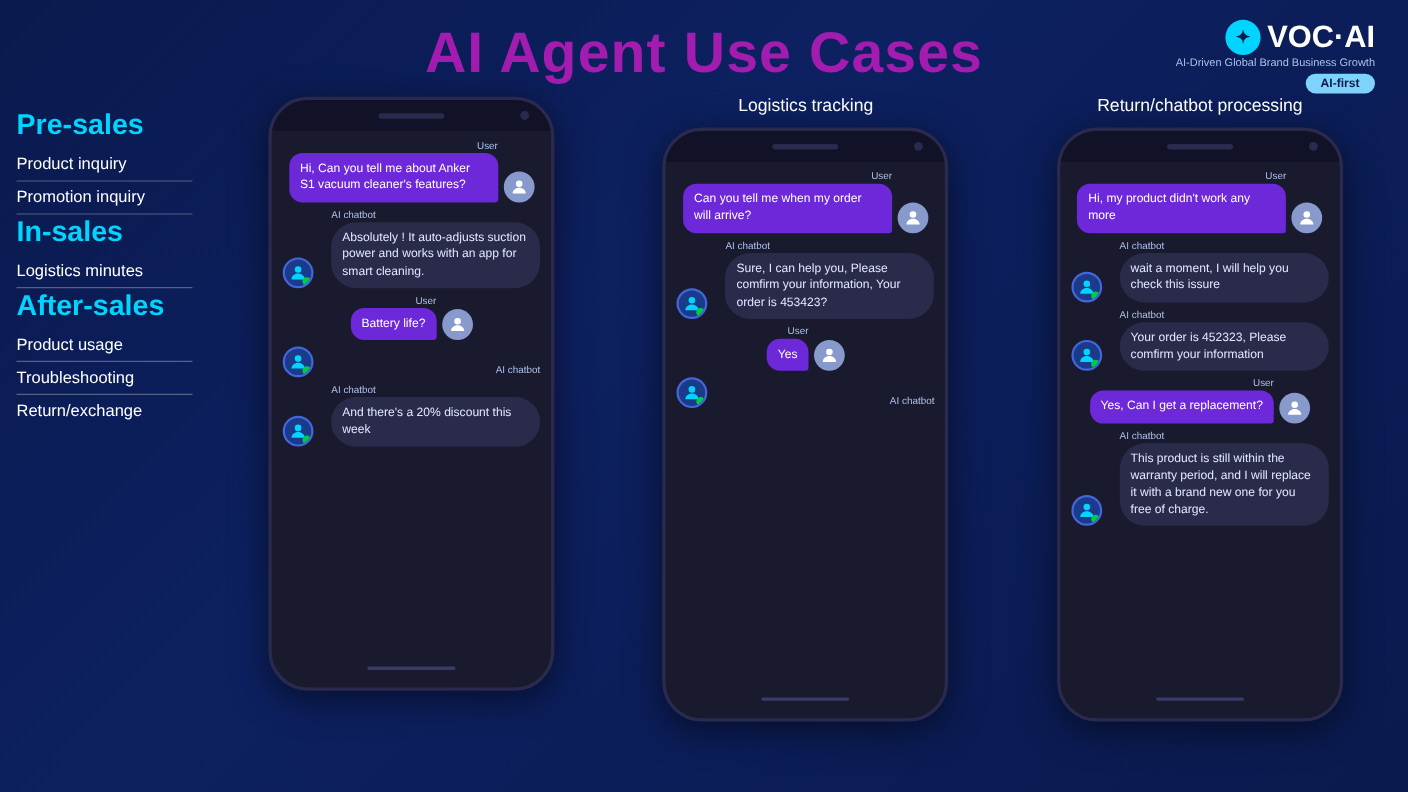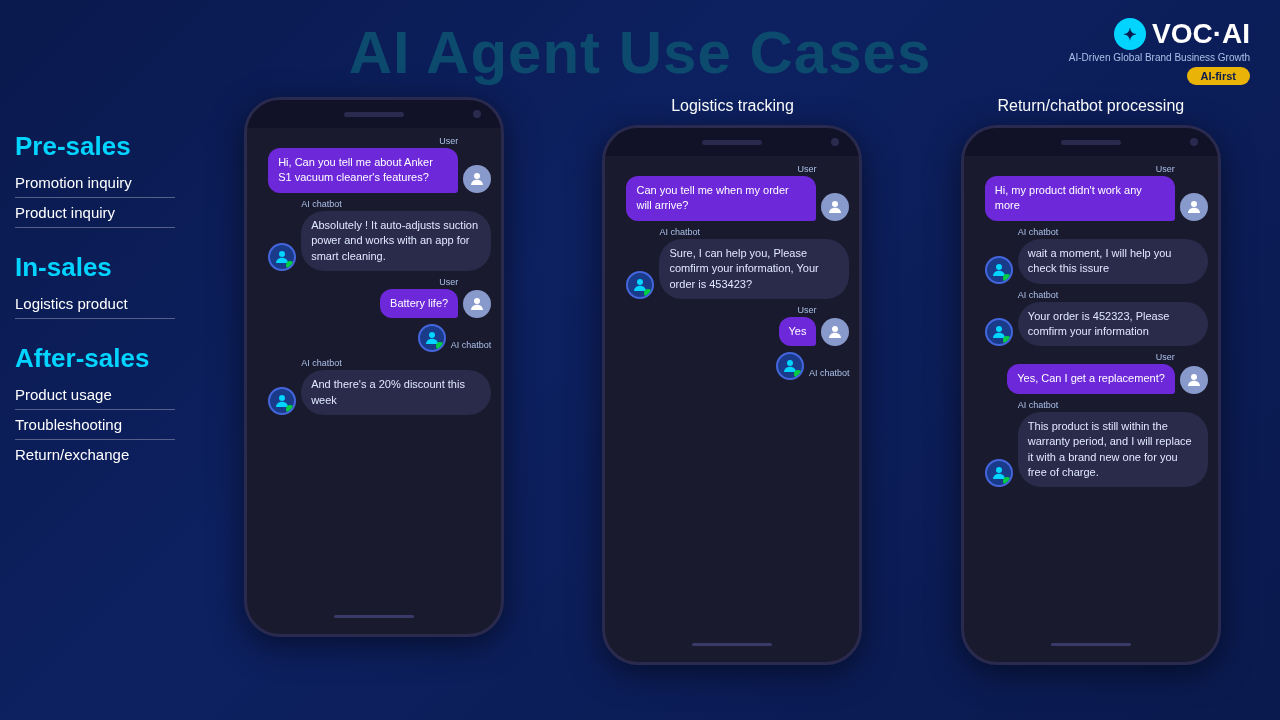--- a/index.html
+++ b/index.html
@@ -12,23 +12,23 @@
       position: relative;
     }
 
     
     .header {
       text-align: center;
       padding: 18px 0 10px 0;
       position: relative;
     }
     .main-title {
-      font-size: 60px;
+      font-size: 52px;
       font-weight: 800;
-      color: #0c4a6e;
+      color: #a21caf;
       letter-spacing: 1px;
     }
     .logo-area {
       position: absolute;
       top: 18px;
       right: 30px;
       display: flex;
       flex-direction: column;
       align-items: flex-end;
     }
@@ -52,21 +52,21 @@
       font-weight: 900;
       font-size: 16px;
       margin-right: 2px;
     }
     .logo-subtitle {
       font-size: 10px;
       color: #aac0e8;
       margin-top: 2px;
     }
     .ai-first-badge {
-      background: #eab308;
+      background: #7dd3fc;
       color: #0a1a4e;
       font-size: 11px;
       font-weight: 700;
       padding: 3px 14px;
       border-radius: 12px;
       margin-top: 4px;
     }
 
     
     .main-content {
@@ -78,21 +78,21 @@
     
     .sidebar {
       width: 185px;
       padding: 10px 10px 10px 15px;
       flex-shrink: 0;
     }
     .sidebar-section-title {
       font-size: 26px;
       font-weight: 800;
       margin-bottom: 6px;
-      margin-top: 24px;
+      margin-top: 0;
     }
     .sidebar-section-title.presales { color: #00d4ff; }
     .sidebar-section-title.insales { color: #00d4ff; }
     .sidebar-section-title.aftersales { color: #00d4ff; }
 
     .sidebar-item {
       font-size: 15px;
       color: white;
       padding: 6px 0;
       border-bottom: 1px solid rgba(255,255,255,0.3);
@@ -168,22 +168,22 @@
       flex-direction: column;
       gap: 6px;
     }
 
     
     .chat-row {
       display: flex;
       align-items: flex-end;
       gap: 5px;
     }
-    .chat-row.user { justify-content: flex-end; }
-    .chat-row.bot { justify-content: flex-end; }
+    .chat-row.user { justify-content: center; }
+    .chat-row.bot { justify-content: space-between; }
 
     .avatar {
       width: 28px;
       height: 28px;
       border-radius: 50%;
       flex-shrink: 0;
       overflow: hidden;
       background: #3a5fcd;
       display: flex;
       align-items: center;
@@ -267,25 +267,25 @@
     <div class="logo-subtitle">AI-Driven Global Brand Business Growth</div>
     <div class="ai-first-badge">AI-first</div>
   </div>
 </div>
 
 <div class="main-content">
 
   <div class="sidebar">
 
     <div class="sidebar-section-title presales">Pre-sales</div>
+    <div class="sidebar-item">Product inquiry</div>
     <div class="sidebar-item">Promotion inquiry</div>
-    <div class="sidebar-item">Product inquiry</div>
 
     <div class="sidebar-section-title insales">In-sales</div>
-    <div class="sidebar-item">Logistics product</div>
+    <div class="sidebar-item">Logistics minutes</div>
 
     <div class="sidebar-section-title aftersales">After-sales</div>
     <div class="sidebar-item">Product usage</div>
     <div class="sidebar-item">Troubleshooting</div>
     <div class="sidebar-item">Return/exchange</div>
   </div>
 
   <div class="phones-area" id="phones-area">
   <div class="phone-column">
         <div class="phone">

